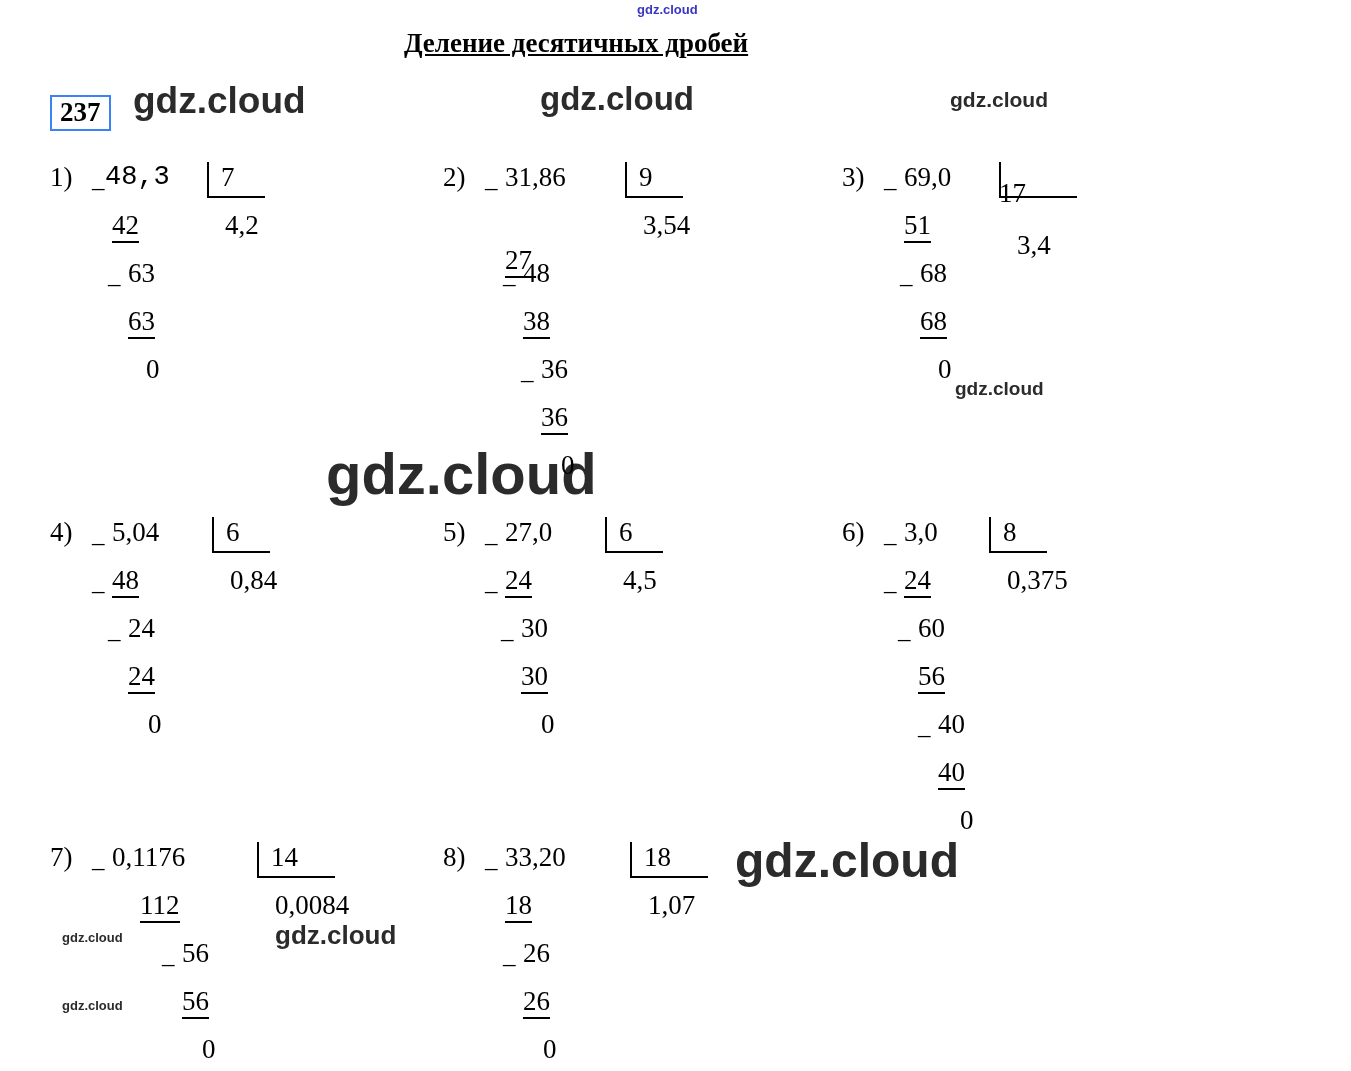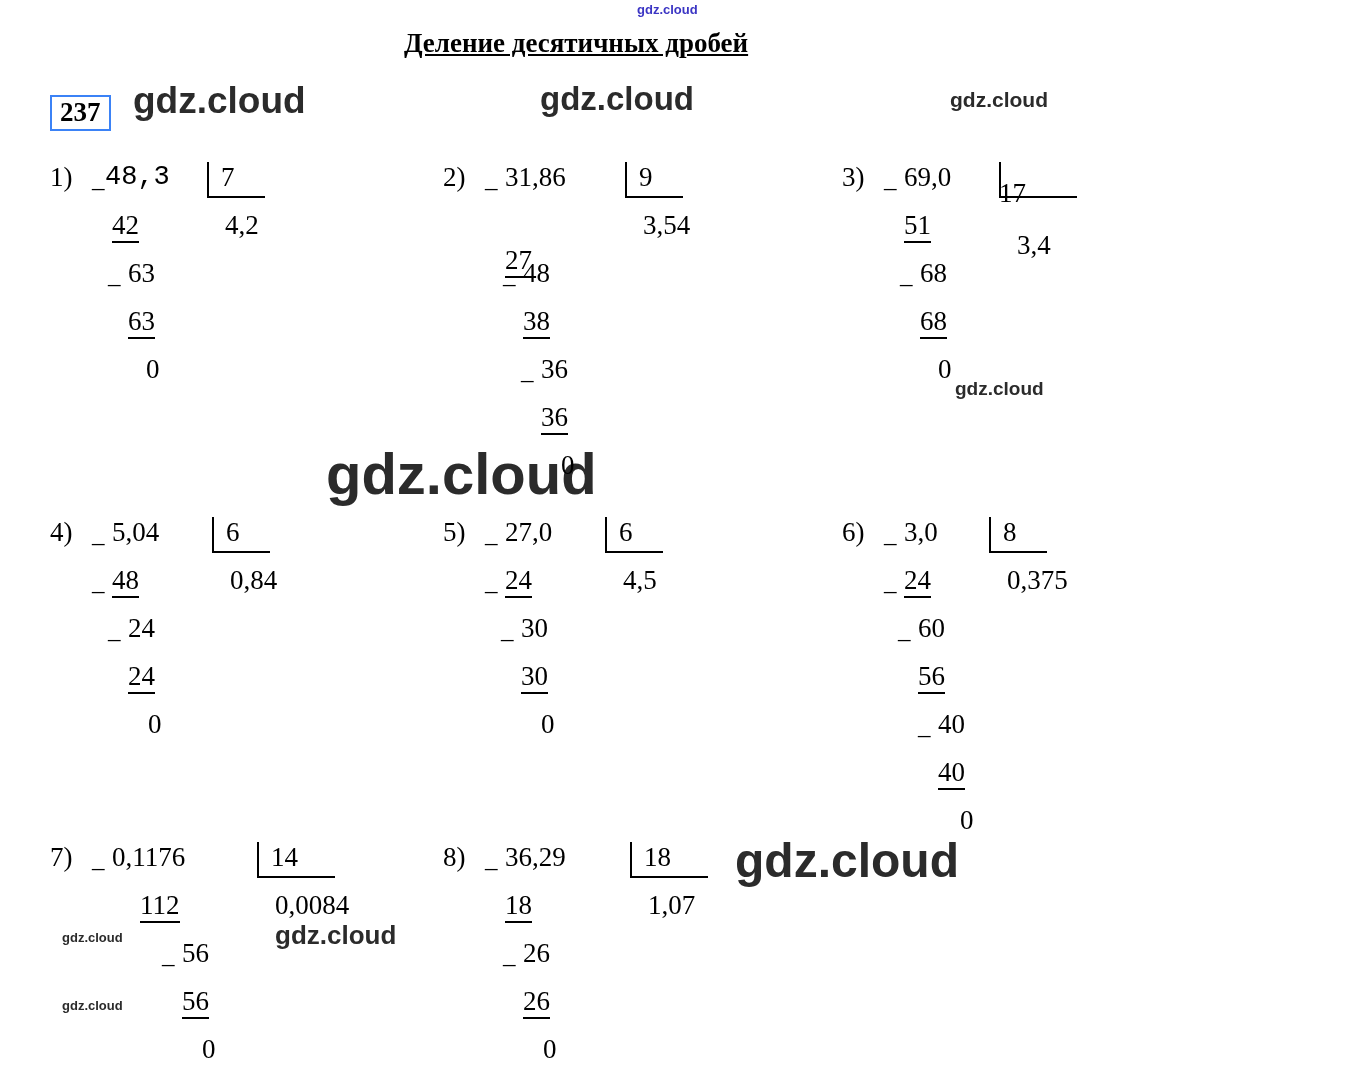--- a/index.html
+++ b/index.html
@@ -231,21 +231,21 @@
         <div class="quot" style="left: 225px; top: 52px;">0,0084</div>
         <div class="num under" style="left: 90px; top: 52px;">112</div>
         <div class="minus" style="left: 112px; top: 102px;">_</div>
         <div class="num" style="left: 132px; top: 100px;">56</div>
         <div class="num under" style="left: 132px; top: 148px;">56</div>
         <div class="num" style="left: 152px; top: 196px;">0</div>
       </div>
       <div class="div-block" style="left: 443px; top: 840px;">
         <div class="lbl">8)</div>
         <div class="minus" style="left: 42px; top: 6px;">_</div>
-        <div class="num" style="left: 62px;">36,29</div>
+        <div class="num" style="left: 62px;">33,20</div>
         <div class="vbar" style="left: 187px; top: 2px; height: 36px;"></div>
         <div class="hbar" style="left: 187px; top: 36px; width: 78px;"></div>
         <div class="dvsr" style="left: 201px;">18</div>
         <div class="quot" style="left: 205px; top: 52px;">1,07</div>
         <div class="num under" style="left: 62px; top: 52px;">18</div>
         <div class="minus" style="left: 60px; top: 102px;">_</div>
         <div class="num" style="left: 80px; top: 100px;">26</div>
         <div class="num under" style="left: 80px; top: 148px;">26</div>
         <div class="num" style="left: 100px; top: 196px;">0</div>
       </div>

